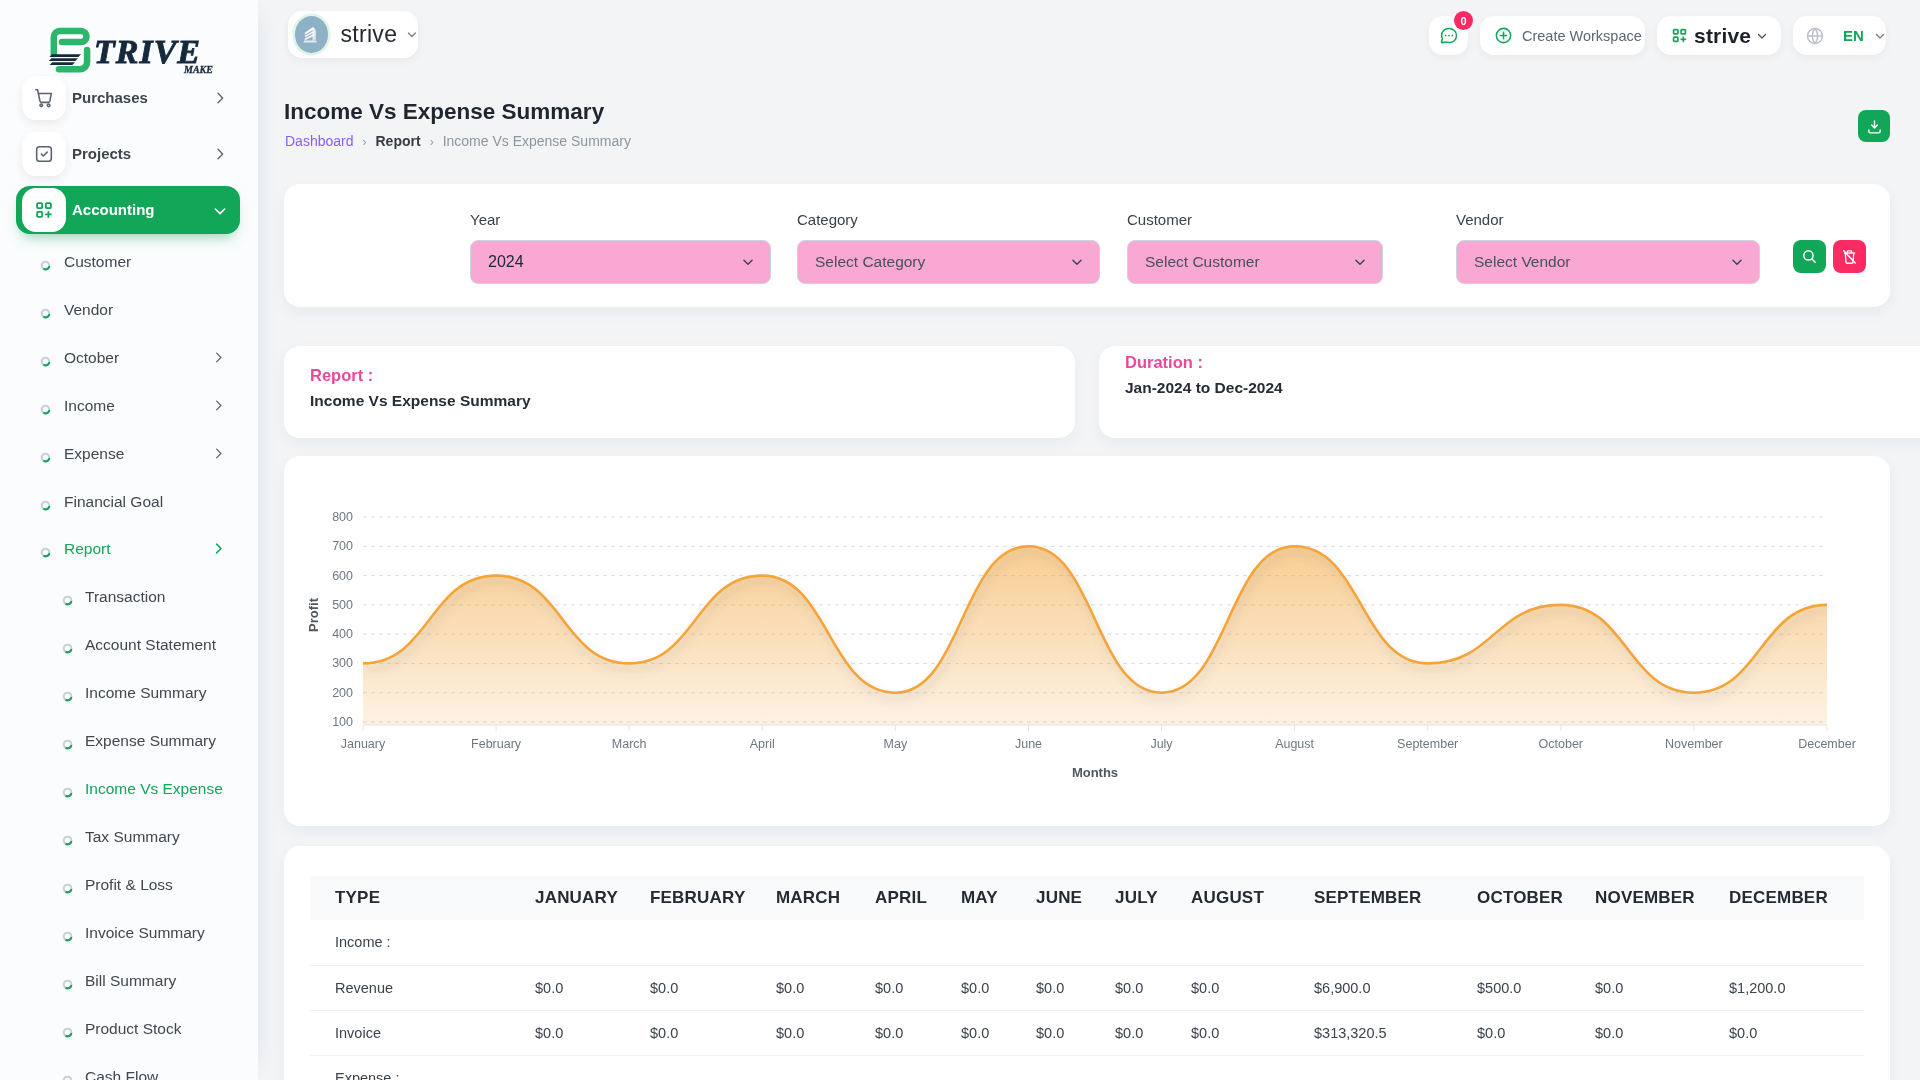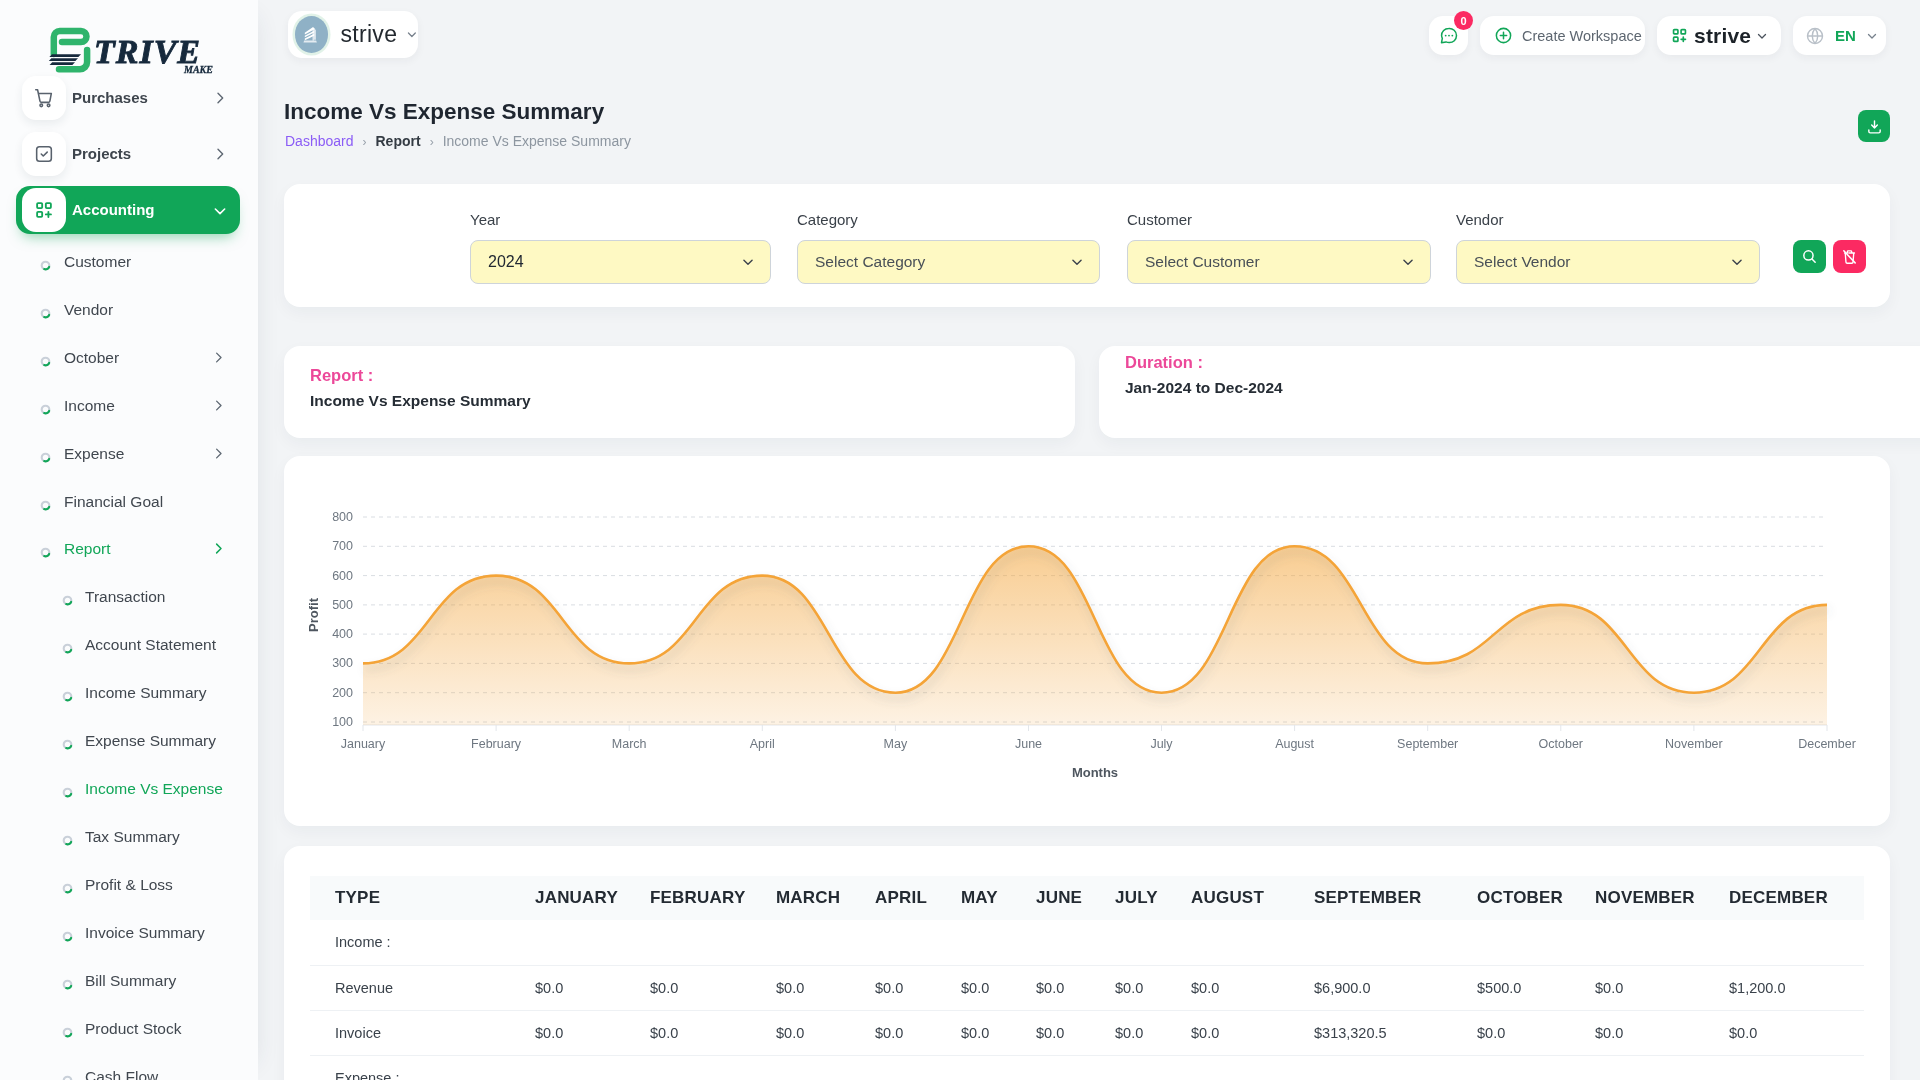--- a/index.html
+++ b/index.html
@@ -25,21 +25,21 @@
 
 .card { position:absolute; background:#fff; border-radius:16px; box-shadow:0 6px 16px rgba(30,45,60,.045); }
 h1.title { position:absolute; left:284px; top:99px; font-size:22.5px; font-weight:700; color:#1f2630; }
 .crumb { position:absolute; left:285px; top:133px; font-size:14px; color:#8d96a0; }
 .crumb a { color:#8b5cf6; text-decoration:none; }
 .crumb b { color:#343b43; font-weight:600; }
 .crumb .sep { color:#9aa2ac; padding:0 9px; font-size:12px; }
 .dlbtn { position:absolute; left:1858px; top:110px; width:32px; height:32px; background:#11a658; border-radius:8px; display:flex; align-items:center; justify-content:center; }
 
 .flabel { position:absolute; top:211px; font-size:15px; font-weight:400; color:#3a4149; }
-.fselect { position:absolute; top:240px; height:44px; background:#fef9c3; border:1px solid #ced4da; border-radius:8px; font-size:15.5px; color:#495057; line-height:42px; padding-left:17px; }
+.fselect { position:absolute; top:240px; height:44px; background:#f9a8d4; border:1px solid #ced4da; border-radius:8px; font-size:15.5px; color:#495057; line-height:42px; padding-left:17px; }
 .fselect .chev { position:absolute; right:15px; top:14px; }
 .sqbtn { position:absolute; top:240px; width:33px; height:33px; border-radius:8px; display:flex; align-items:center; justify-content:center; }
 
 .infoT { font-size:16.5px; font-weight:700; color:#ec4899; }
 .infoS { font-size:15.5px; font-weight:700; color:#262d35; margin-top:7px; }
 
 
 .ctxt { font-size:12.5px; fill:#6e7781; }
 
 
@@ -294,21 +294,21 @@
   <svg style="margin-left:5px" width="12" height="12" viewBox="0 0 24 24" fill="none" stroke="#4a525c" stroke-width="2.6" stroke-linecap="round" stroke-linejoin="round">
         <path d="M5 9l7 7 7-7"></path>
       </svg>
 </div>
 
 <div class="hcard" style="left:1793px;top:16px;width:93px;height:39px;padding-left:12px">
   <svg width="20" height="20" viewBox="0 0 24 24" fill="none" stroke="#b9c0c8" stroke-width="1.7">
         <circle cx="12" cy="12" r="9"></circle>
         <path d="M3 12h18M12 3a14 14 0 0 1 0 18M12 3a14 14 0 0 0 0 18"></path>
       </svg>
-  <span style="font-size:15px;font-weight:600;color:#11a658;margin-left:10px">EN</span>
+  <span style="font-size:15px;font-weight:600;color:#11a658;margin-left:18px">EN</span>
   <svg style="margin-left:10px" width="12" height="12" viewBox="0 0 24 24" fill="none" stroke="#77818c" stroke-width="2.6" stroke-linecap="round" stroke-linejoin="round">
         <path d="M5 9l7 7 7-7"></path>
       </svg>
 </div>
 
 <h1 class="title">Income Vs Expense Summary</h1>
 <div class="crumb"><a>Dashboard</a><span class="sep">›</span><b>Report</b><span class="sep">›</span>Income Vs Expense Summary</div>
 <div class="dlbtn">
   <svg width="17" height="17" viewBox="0 0 24 24" fill="none" stroke="#fff" stroke-width="2" stroke-linecap="round" stroke-linejoin="round">
         <path d="M12 4v10m0 0l-4-4m4 4l4-4"></path>
@@ -322,21 +322,21 @@
 <div class="flabel" style="left:1127px">Customer</div>
 <div class="flabel" style="left:1456px">Vendor</div>
 <div class="fselect" style="left:470px;width:301px;color:#212832;font-size:16px">2024
   <svg class="chev" width="14" height="14" viewBox="0 0 24 24" fill="none" stroke="#3c434c" stroke-width="2.4" stroke-linecap="round" stroke-linejoin="round">
         <path d="M5 9l7 7 7-7"></path>
       </svg></div>
 <div class="fselect" style="left:797px;width:303px">Select Category
   <svg class="chev" width="14" height="14" viewBox="0 0 24 24" fill="none" stroke="#3c434c" stroke-width="2.4" stroke-linecap="round" stroke-linejoin="round">
         <path d="M5 9l7 7 7-7"></path>
       </svg></div>
-<div class="fselect" style="left:1127px;width:304px">Select Customer
+<div class="fselect" style="left:1127px;width:256px">Select Customer
   <svg class="chev" width="14" height="14" viewBox="0 0 24 24" fill="none" stroke="#3c434c" stroke-width="2.4" stroke-linecap="round" stroke-linejoin="round">
         <path d="M5 9l7 7 7-7"></path>
       </svg></div>
 <div class="fselect" style="left:1456px;width:304px">Select Vendor
   <svg class="chev" width="14" height="14" viewBox="0 0 24 24" fill="none" stroke="#3c434c" stroke-width="2.4" stroke-linecap="round" stroke-linejoin="round">
         <path d="M5 9l7 7 7-7"></path>
       </svg></div>
 <div class="sqbtn" style="left:1793px;background:#11a658">
   <svg width="17" height="17" viewBox="0 0 24 24" fill="none" stroke="#fff" stroke-width="2.1" stroke-linecap="round">
         <circle cx="10.5" cy="10.5" r="6.5"></circle>

